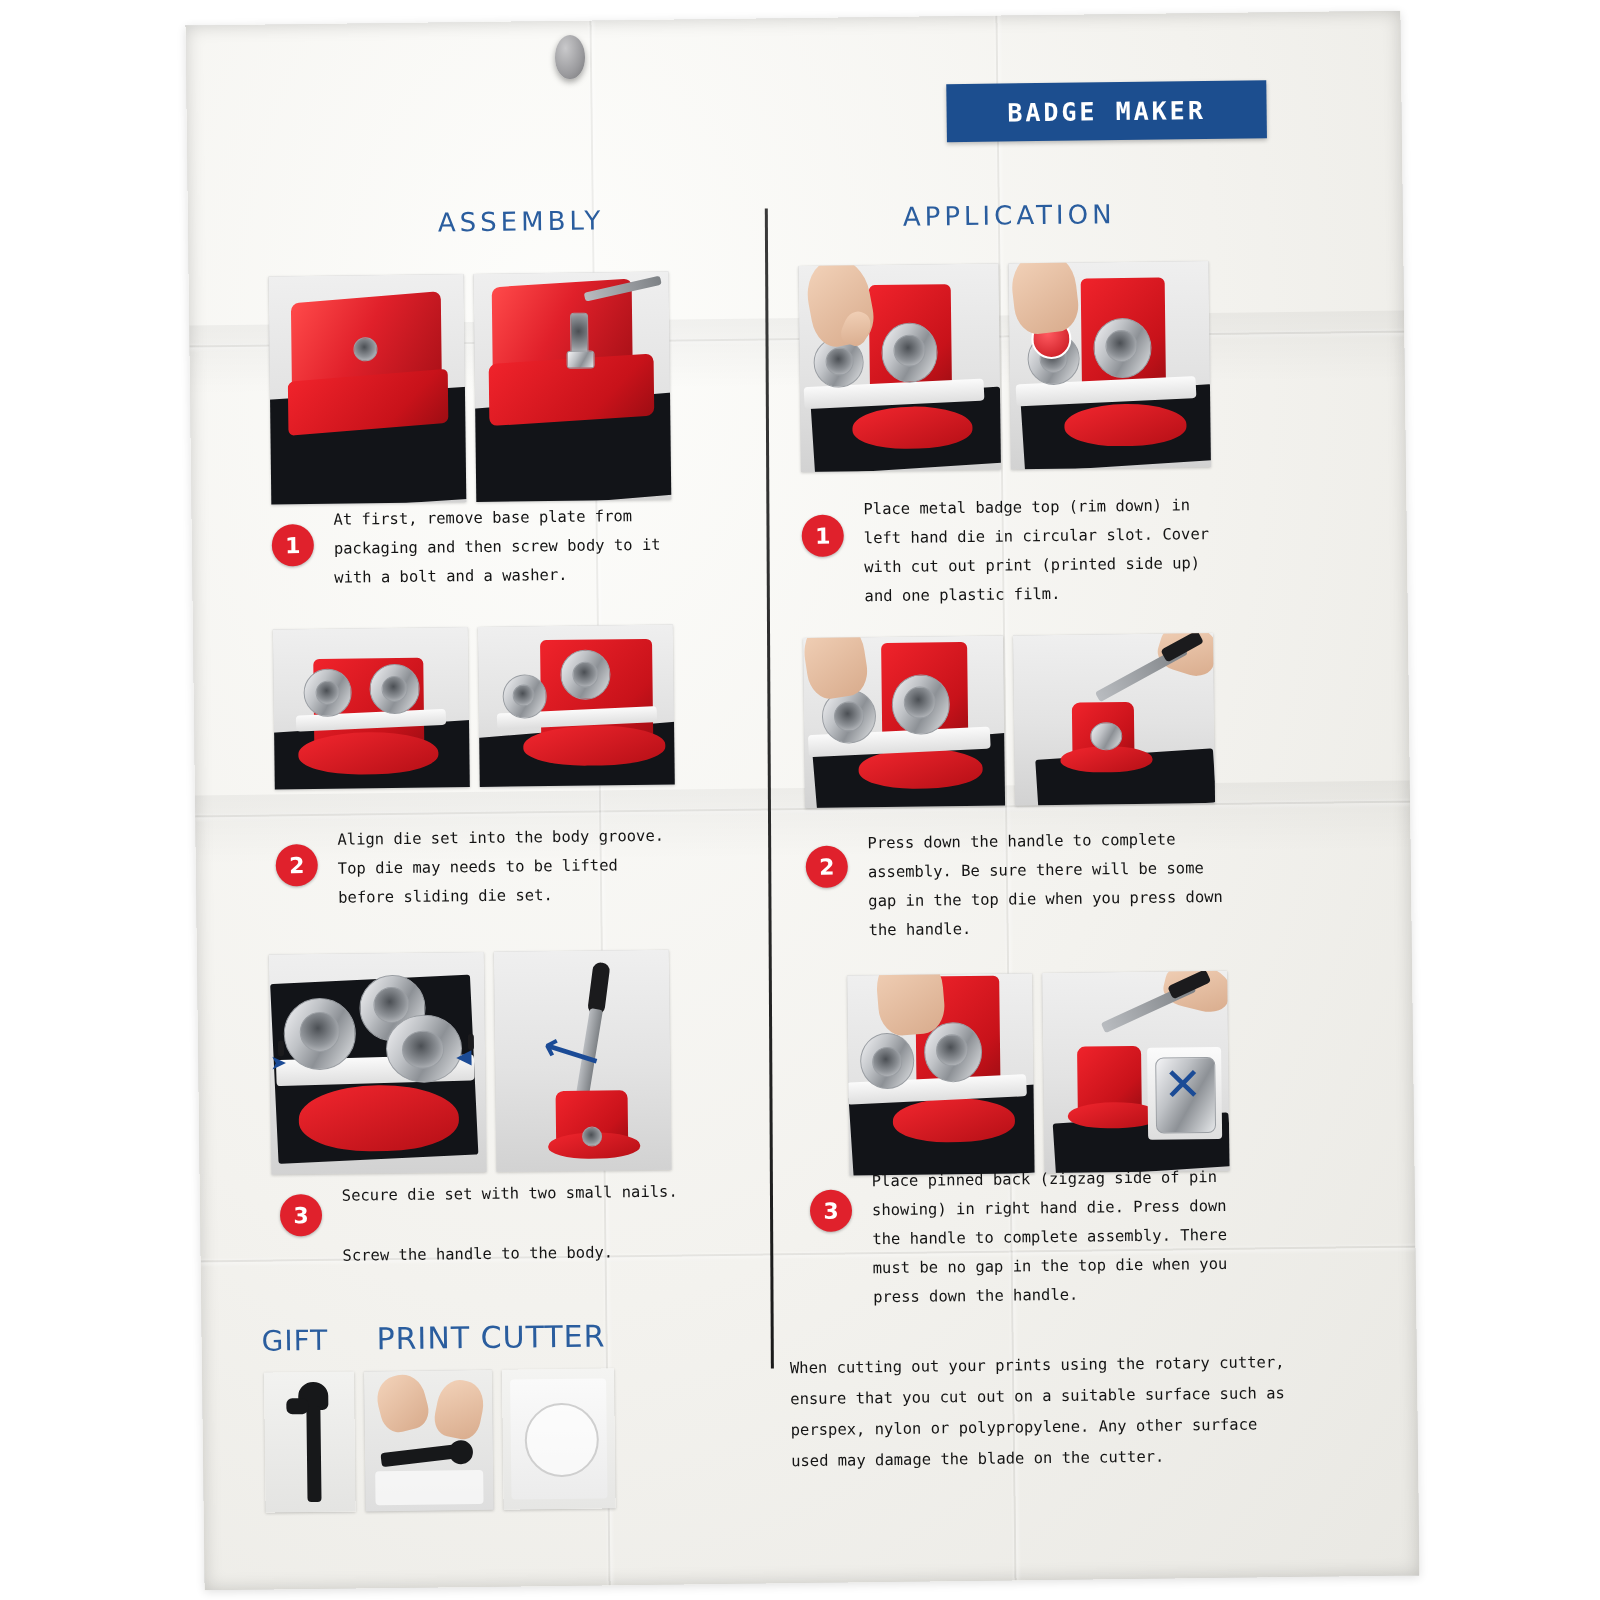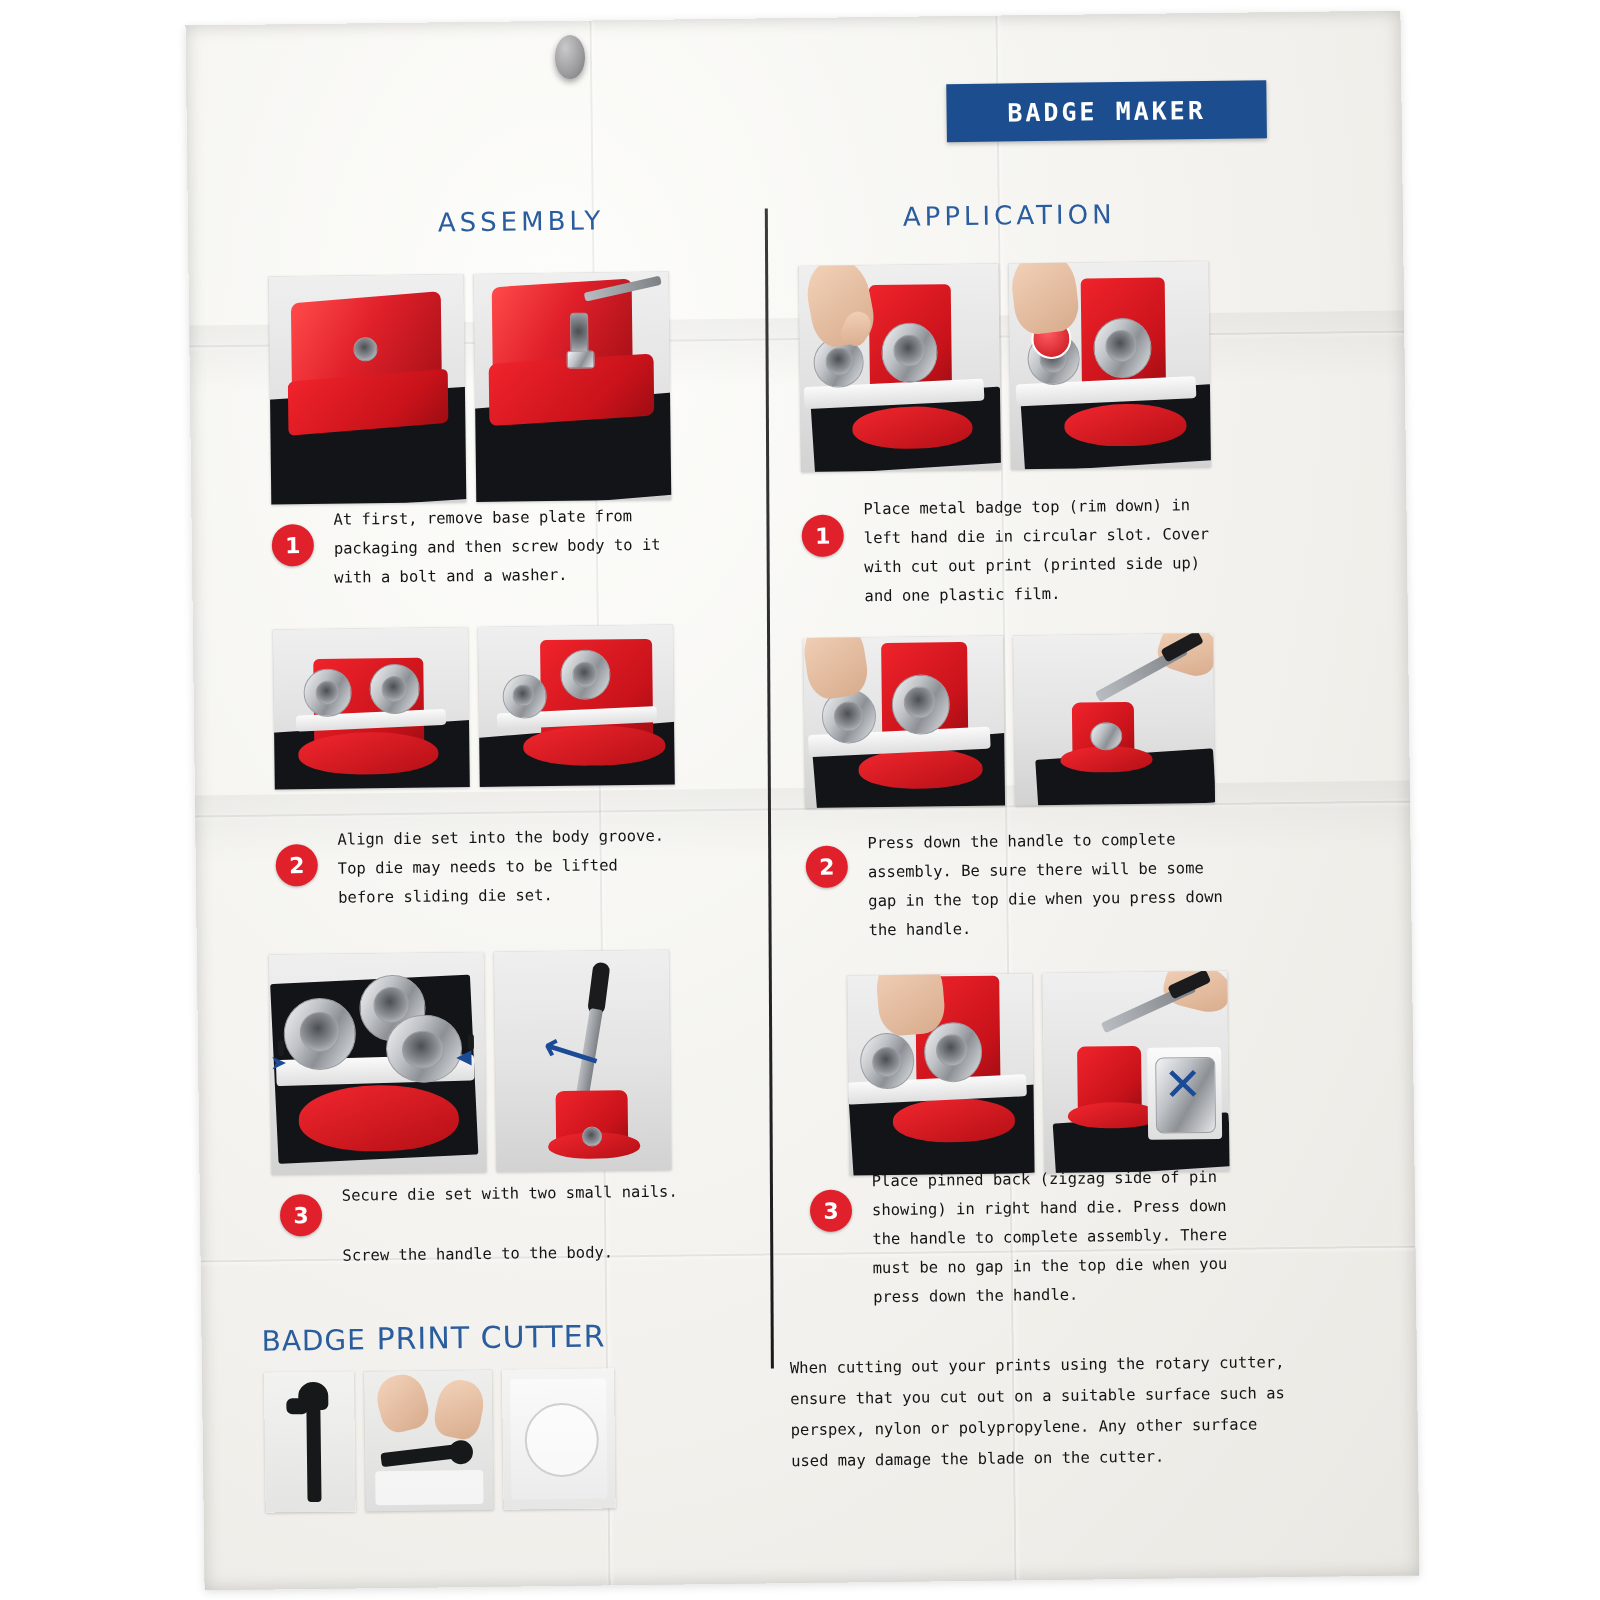--- a/index.html
+++ b/index.html
@@ -305,21 +305,21 @@
         <div class="redpuck" style="left:24px;top:130px;width:92px;height:26px;"></div>
         <div class="whiteplate" style="left:104px;top:76px;width:74px;height:92px;"></div>
         <div class="steel" style="left:112px;top:86px;width:58px;height:74px;border-radius:8px;"></div>
         <div class="xmark" style="left:120px;top:86px;">✕</div>
       </div>
     </div>
   </div>
   <div class="num" style="left:610px;top:1172px;">3</div>
   <div class="caption" style="left:672px;top:1150px;width:360px;">Place pinned back (zigzag side of pin showing) in right hand die. Press down the handle to complete assembly. There must be no gap in the top die when you press down the handle.</div>
 
-  <div id="gift-head">BADGE</div>
+  <div id="gift-head">GIFT</div>
   <div id="cutter-head">PRINT CUTTER</div>
 
   <div class="step" style="left:62px;top:1348px;">
     <div class="photos">
       <div class="ph" style="width:90px;height:140px;background:linear-gradient(to bottom,#f2f2f0,#e4e4e2);">
         <div class="cutter-tool" style="left:34px;top:10px;width:30px;height:28px;border-radius:50% 50% 20% 20%;"></div>
         <div class="cutter-tool" style="left:42px;top:34px;width:14px;height:96px;"></div>
         <div class="cutter-tool" style="left:22px;top:26px;width:22px;height:16px;border-radius:6px;"></div>
       </div>
       <div class="ph" style="width:128px;height:140px;">

